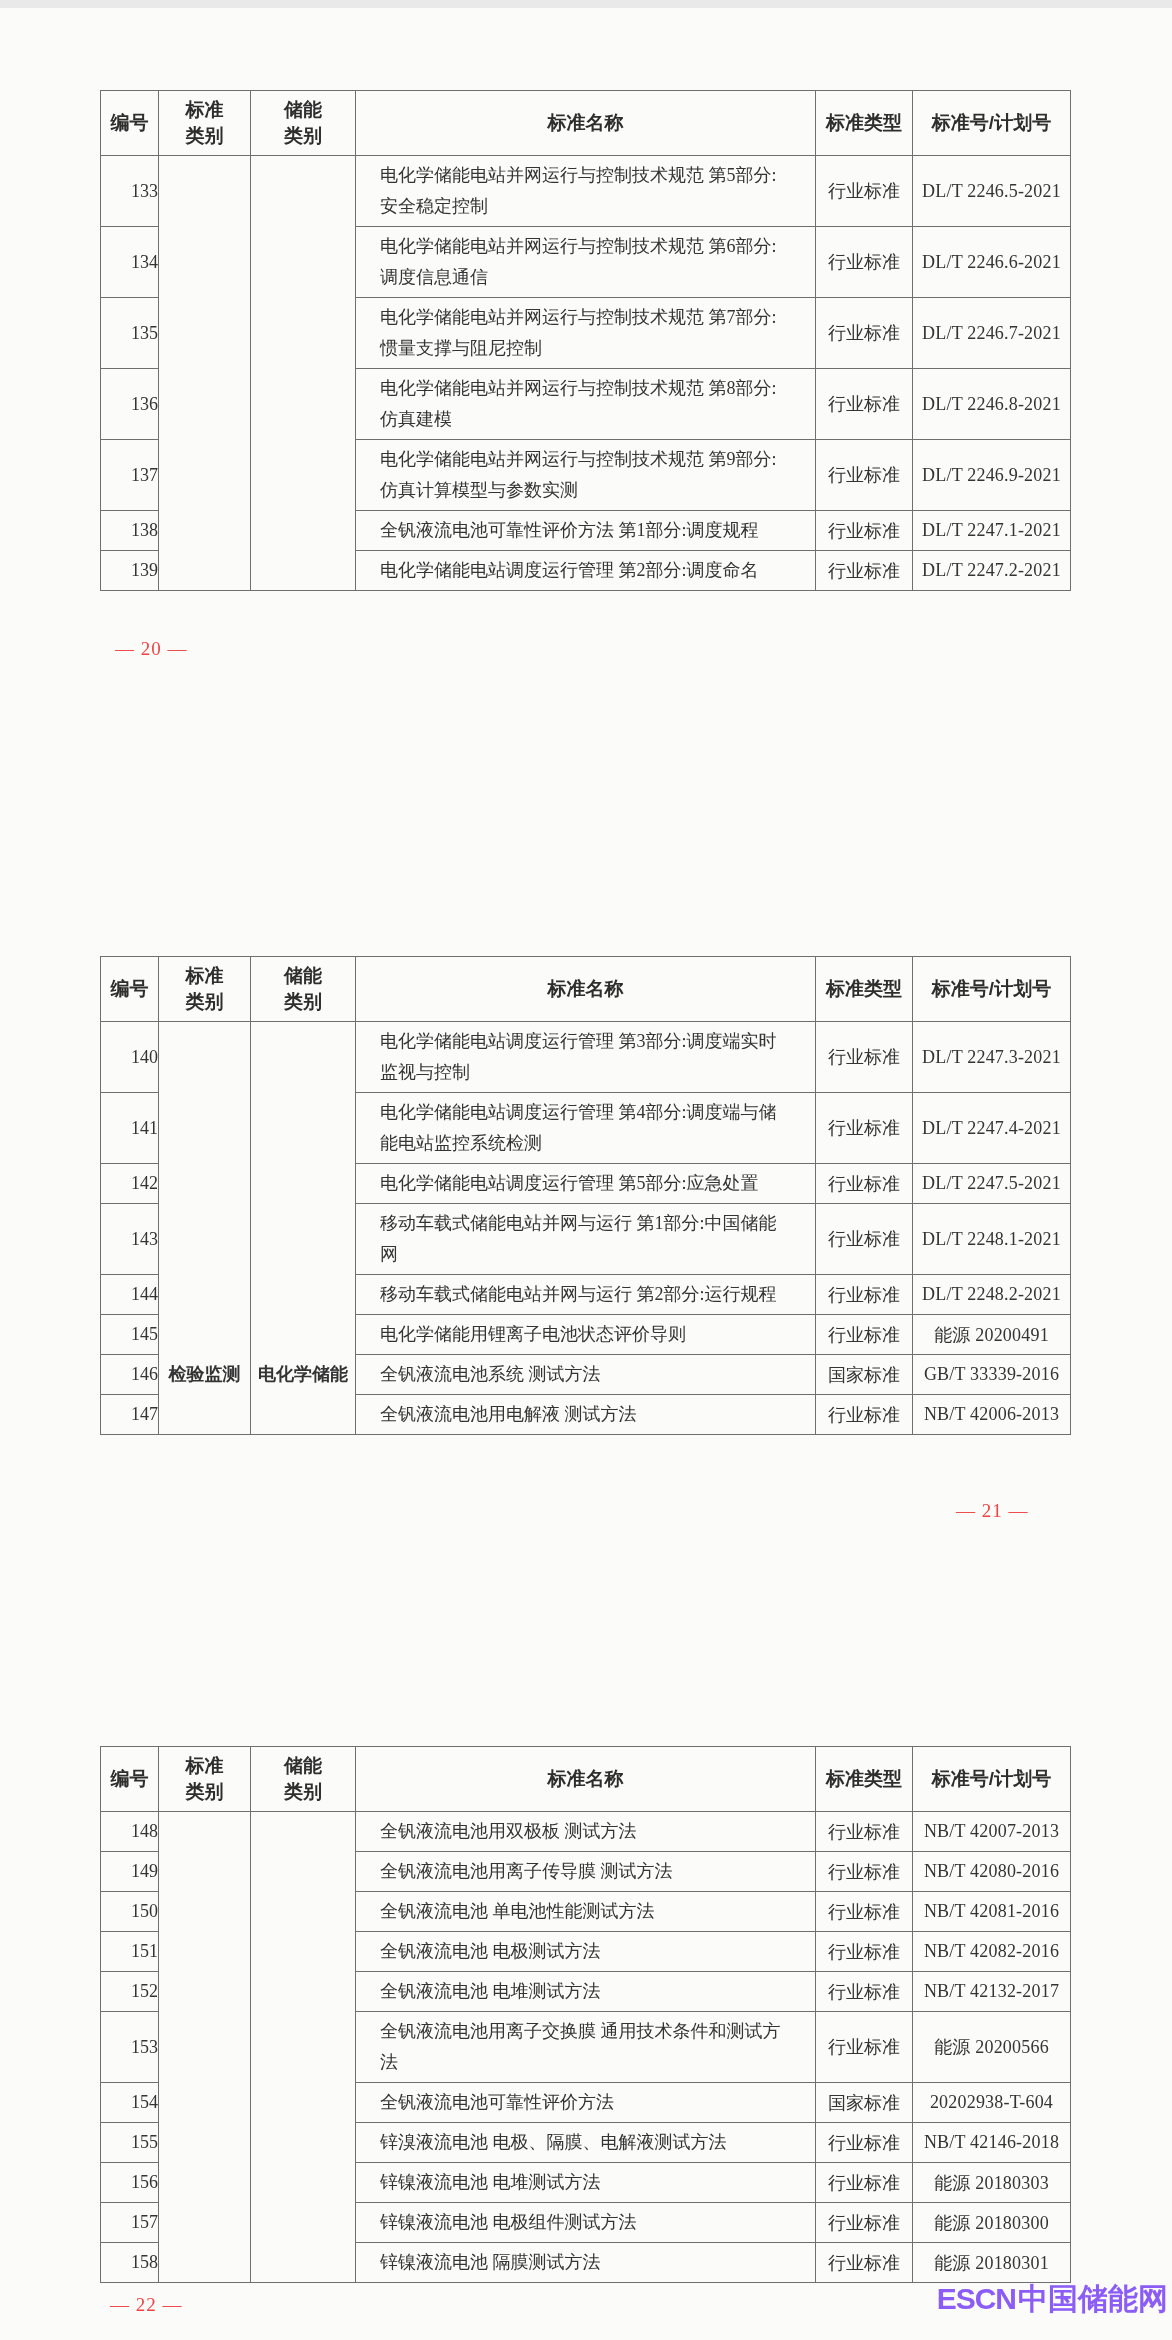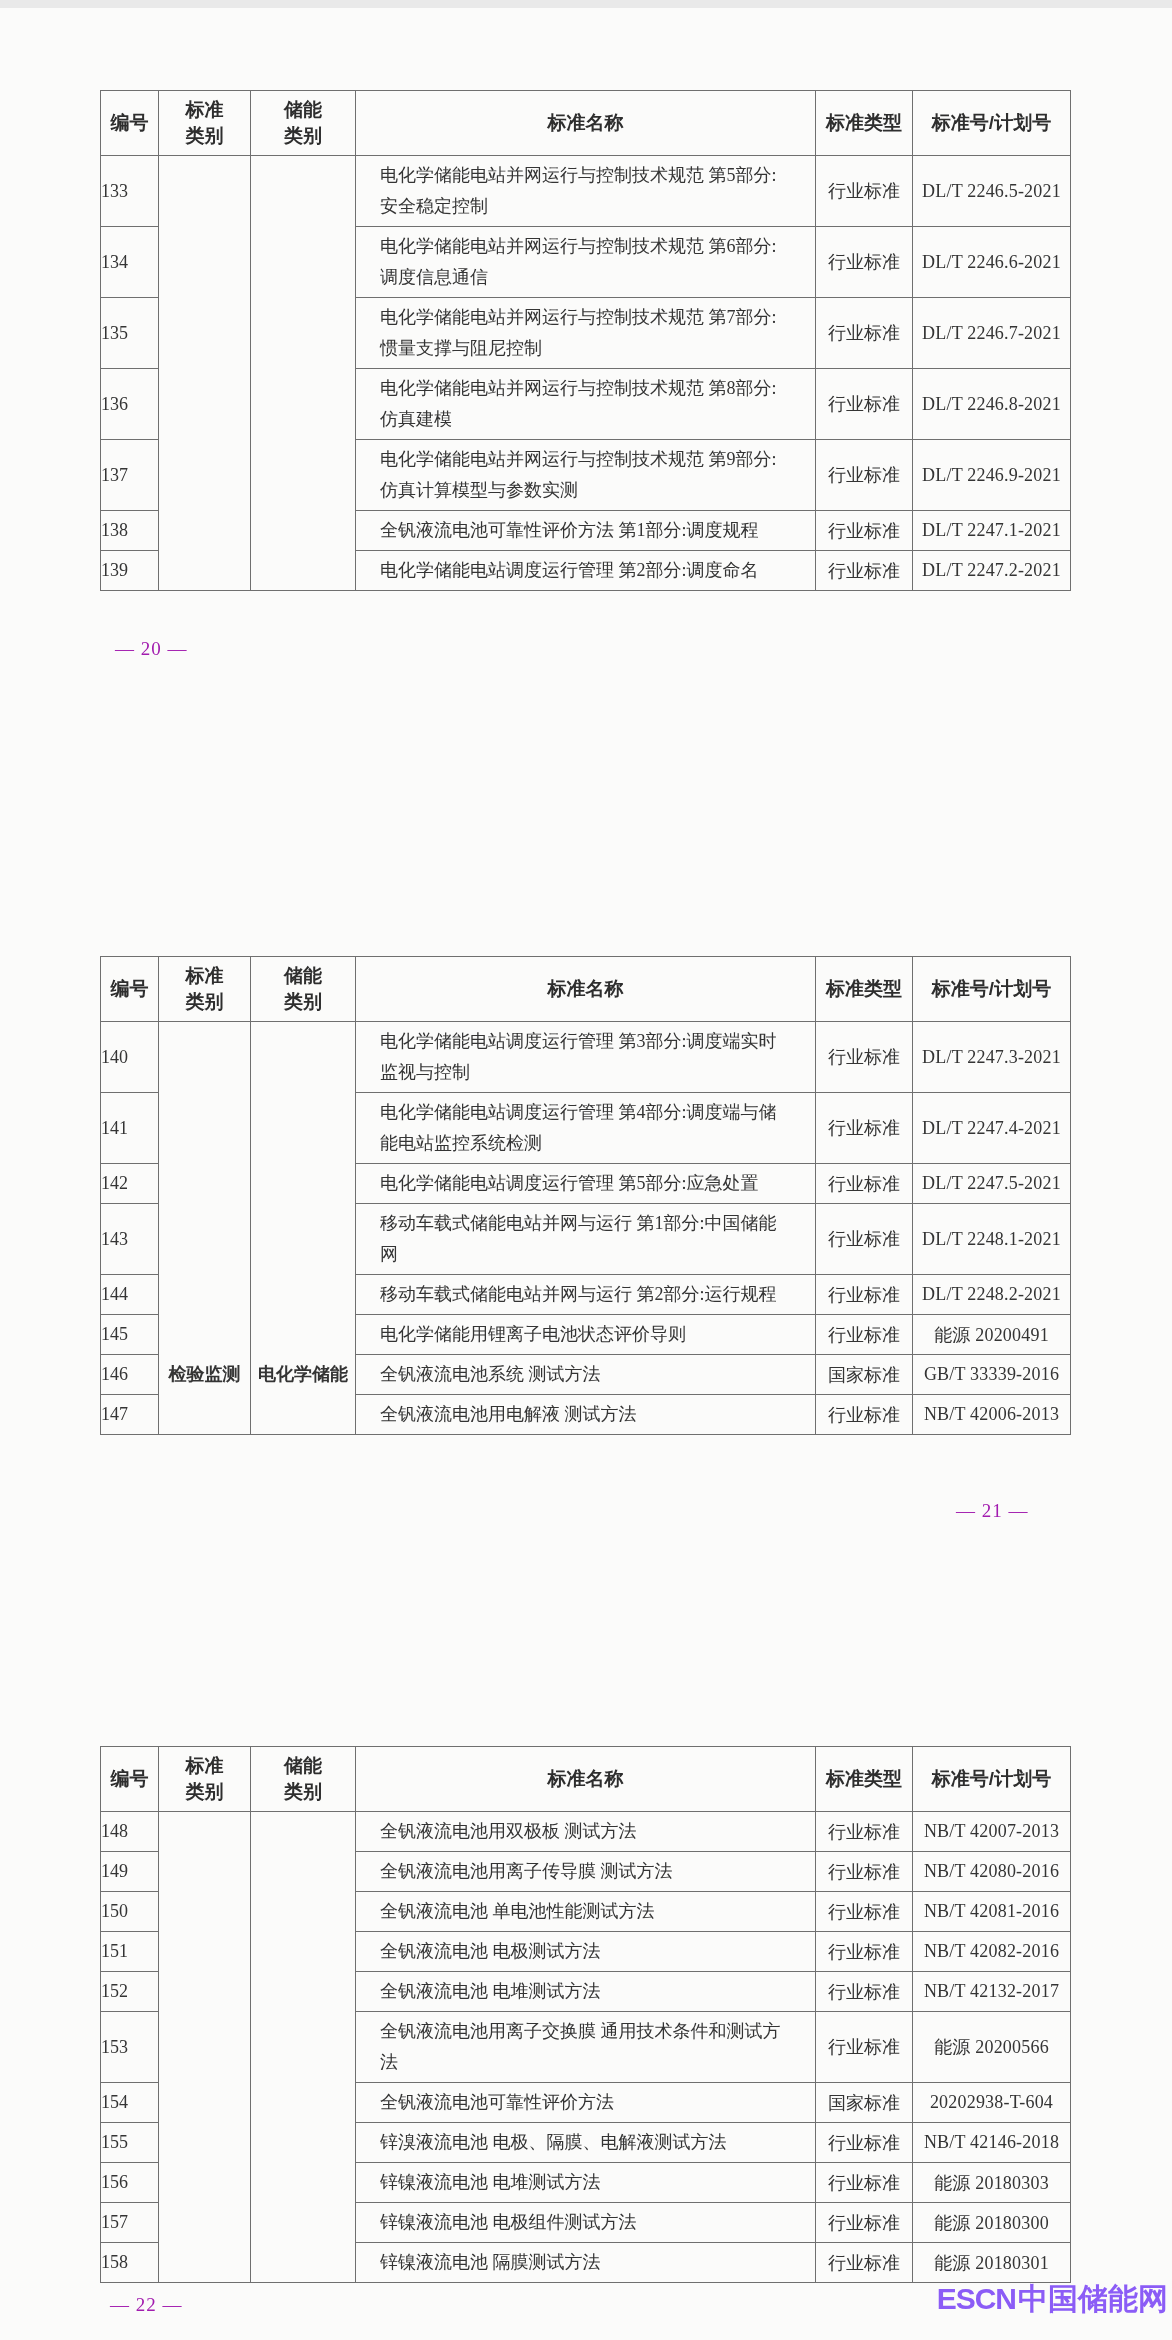--- a/index.html
+++ b/index.html
@@ -18,32 +18,32 @@
   .t1 { top:948px; }
   .t2 { top:1738px; }
   .std-table th, .std-table td { border:1px solid #6f6f6f; }
   .std-table th {
     font-family:"Liberation Sans","DejaVu Sans",sans-serif;
     font-weight:600; font-size:19px; color:#2e2e2e;
     height:64px; text-align:center; line-height:26px; padding:0;
   }
   .pre { white-space:pre-line; }
   .std-table td { font-size:18px; vertical-align:middle; padding:0; }
-  .td-id { text-align:left; padding:8px 0; }
+  .td-id { text-align:right; padding:8px 0; }
   .name-inner { padding:4px 24px; line-height:31px; text-align:left; }
   .td-type { text-align:center; }
   .td-code { text-align:center; letter-spacing:0.2px; }
   .merged { position:relative; }
   .merged-label {
     position:absolute; left:0; right:0; bottom:40px; height:40px;
     display:flex; align-items:center; justify-content:center;
     font-size:18px; color:#343434;font-weight:bold;
   }
   .pagemark {
-    position:absolute; font-size:19px; color:#a21caf; letter-spacing:1px;
+    position:absolute; font-size:19px; color:#ef4444; letter-spacing:1px;
     font-family:"Liberation Serif","DejaVu Serif",serif;
   }
   .pm0 { left:115px; top:630px; }
   .pm1 { left:956px; top:1492px; }
   .pm2 { left:110px; top:2286px; }
   .logo {
     position:absolute; right:4px; top:2274px; white-space:nowrap;
     font-family:"Liberation Sans","DejaVu Sans",sans-serif;
     font-weight:800; font-size:30px; line-height:34px;
   }

